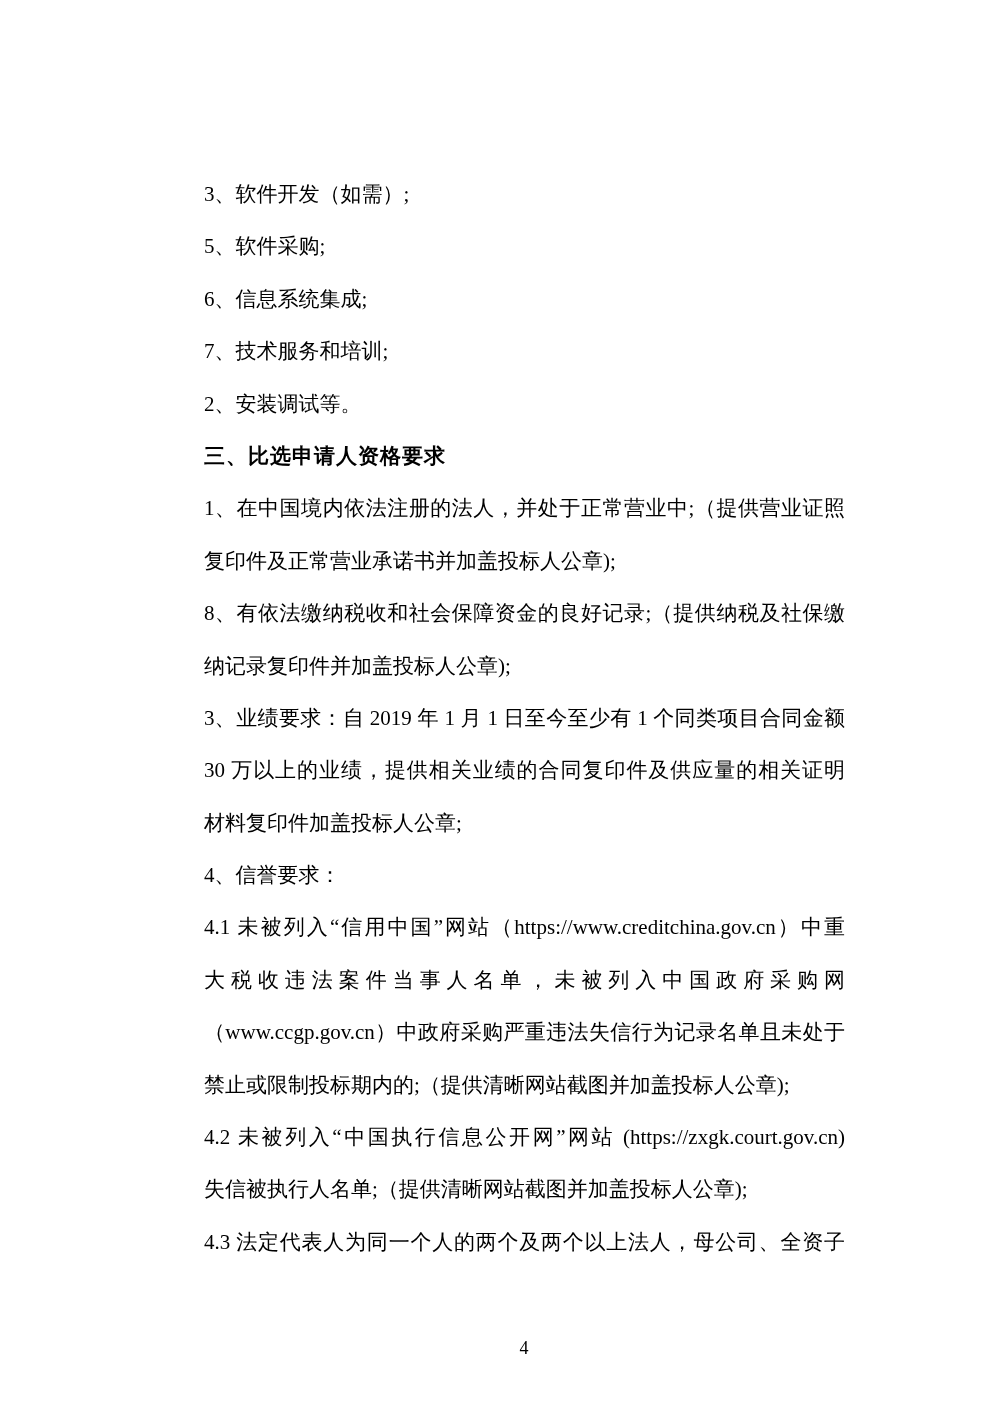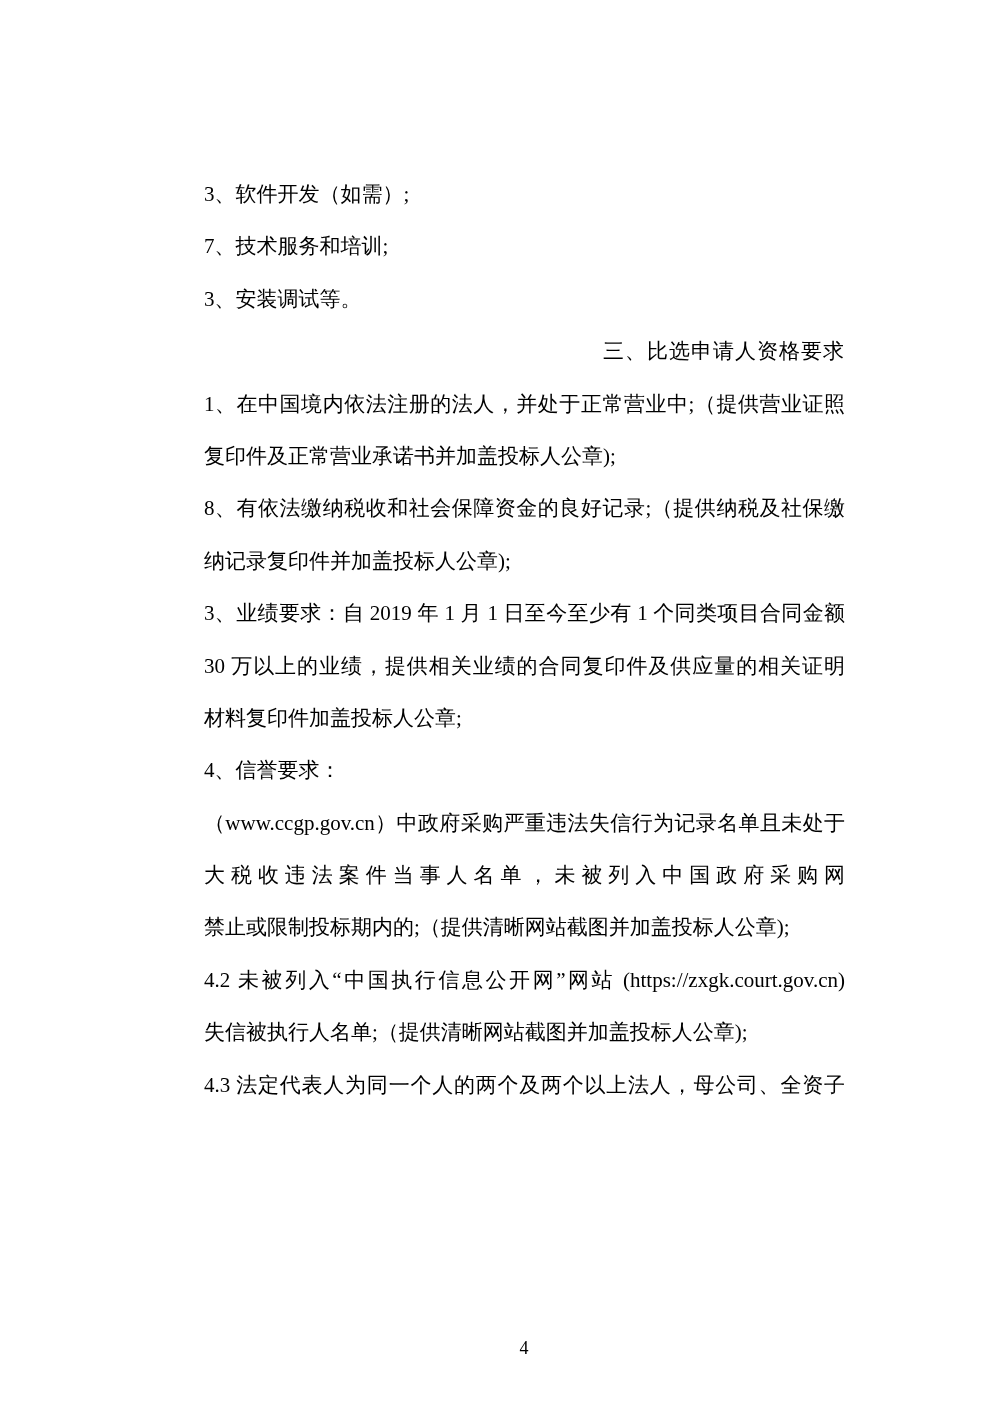--- a/index.html
+++ b/index.html
@@ -31,61 +31,63 @@
   }
   
   .line.j {
     white-space: normal;
     text-align: justify;
     text-align-last: justify;
     text-justify: distribute;
     overflow: hidden;
   }
   .line.heading {
-    font-weight: normal;
+    font-weight: bold;
     letter-spacing: 1px;
-    text-align: right;
   }
   .footer {
     position: absolute;
     left: 0;
     top: 1291px;
     width: 100%;
     text-align: center;
     font-size: 18px;
     line-height: 30px;
     color: #000000;
   }
 </style>
 </head>
 <body>
 
 <div class="page">
   <div class="content">
 
     <div class="line">3、软件开发（如需）;</div>
+    <div class="line">5、软件采购;</div>
+    <div class="line">6、信息系统集成;</div>
     <div class="line">7、技术服务和培训;</div>
-    <div class="line">3、安装调试等。</div>
+    <div class="line">2、安装调试等。</div>
 
     <div class="line heading">三、比选申请人资格要求</div>
 
     <div class="line j">1、在中国境内依法注册的法人，并处于正常营业中;（提供营业证照</div>
     <div class="line">复印件及正常营业承诺书并加盖投标人公章);</div>
 
     <div class="line j">8、有依法缴纳税收和社会保障资金的良好记录;（提供纳税及社保缴</div>
     <div class="line">纳记录复印件并加盖投标人公章);</div>
 
     <div class="line j">3、业绩要求：自 2019 年 1 月 1 日至今至少有 1 个同类项目合同金额</div>
     <div class="line j">30 万以上的业绩，提供相关业绩的合同复印件及供应量的相关证明</div>
     <div class="line">材料复印件加盖投标人公章;</div>
 
     <div class="line">4、信誉要求：</div>
 
+    <div class="line j">4.1 未被列入“信用中国”网站（https://www.creditchina.gov.cn）中重</div>
+    <div class="line j">大税收违法案件当事人名单，未被列入中国政府采购网</div>
     <div class="line j">（www.ccgp.gov.cn）中政府采购严重违法失信行为记录名单且未处于</div>
-    <div class="line j">大税收违法案件当事人名单，未被列入中国政府采购网</div>
     <div class="line">禁止或限制投标期内的;（提供清晰网站截图并加盖投标人公章);</div>
 
     <div class="line j">4.2 未被列入“中国执行信息公开网”网站 (https://zxgk.court.gov.cn)</div>
     <div class="line">失信被执行人名单;（提供清晰网站截图并加盖投标人公章);</div>
 
     <div class="line j">4.3 法定代表人为同一个人的两个及两个以上法人，母公司、全资子</div>
 
   </div>
 
   <div class="footer">4</div>

